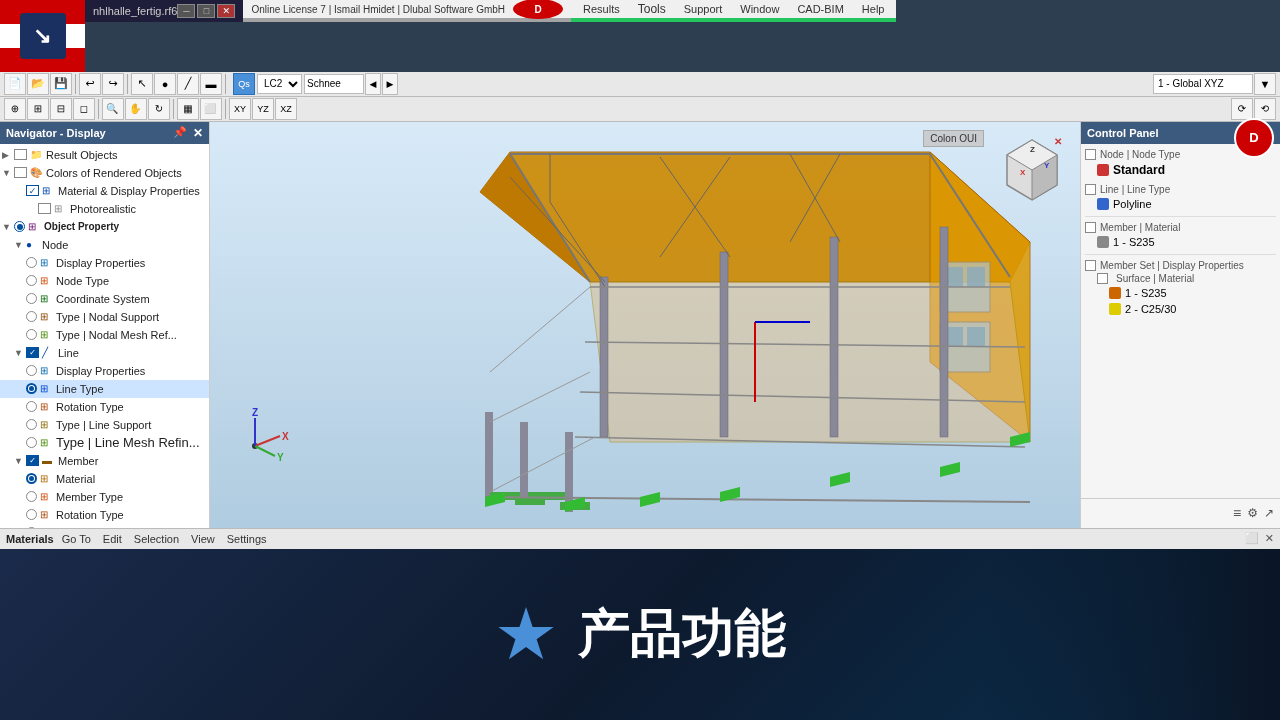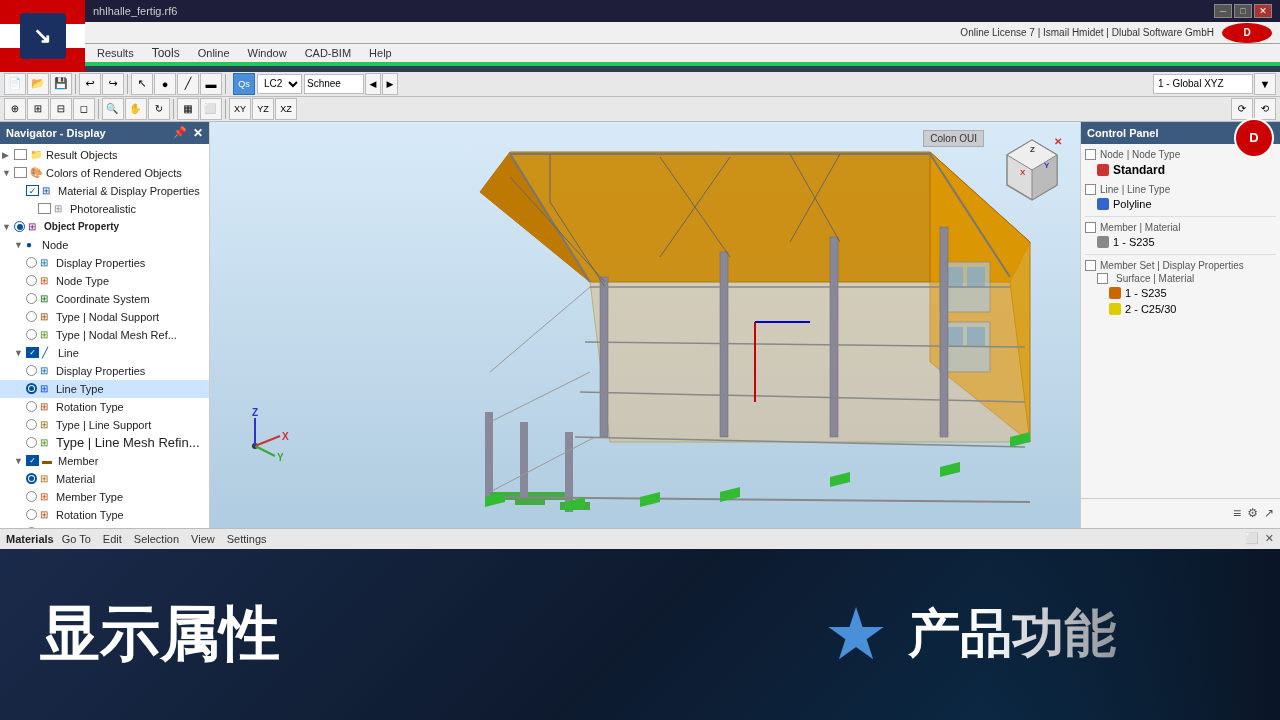--- a/index.html
+++ b/index.html
@@ -15,41 +15,41 @@
 
 <div style="display:flex; flex-direction:column; width:1280px; height:720px;">
 
   <div style="display:flex; height:72px; background:#2c3e50;">
 
     <div style="width:85px; height:72px; background: linear-gradient(#b00 33%, white 33%, white 66%, #b00 66%); position:relative; flex-shrink:0; display:flex; align-items:center; justify-content:center; overflow:hidden;">
       <div style="position:absolute; width:100%; height:100%; background: linear-gradient(#cc0000 33%, white 33%, white 66%, #cc0000 66%);"></div>
       <div style="position:relative; z-index:1; background:#1a3060; width:46px; height:46px; display:flex; align-items:center; justify-content:center; color:white; font-size:22px; font-weight:900; border-radius:4px;">↘</div>
     </div>
 
-    <div style="flex:1; display:flex; flex-direction:column;">
+    <div style="flex:1; display:flex; ">
 
       <div style="height:22px; background:#1e1e3a; display:flex; align-items:center; justify-content:space-between; padding:0 8px;">
         <span style="color:#ccc; font-size:11px;">nhlhalle_fertig.rf6</span>
         <div style="display:flex; gap:2px;">
           <div style="width:18px; height:14px; background:#555; border:1px solid #888; cursor:pointer; display:flex; align-items:center; justify-content:center; color:#ccc; font-size:9px;">─</div>
           <div style="width:18px; height:14px; background:#555; border:1px solid #888; cursor:pointer; display:flex; align-items:center; justify-content:center; color:#ccc; font-size:9px;">□</div>
           <div style="width:18px; height:14px; background:#aa3333; border:1px solid #888; cursor:pointer; display:flex; align-items:center; justify-content:center; color:white; font-size:9px;">✕</div>
         </div>
       </div>
 
-      <div style="height:22px; background:#f0f0f0; border-bottom:1px solid #a3a3a3; display:flex; align-items:center; justify-content:flex-end; padding:0 8px; gap:8px;">
+      <div style="height:22px; background:#f0f0f0; border-bottom:4px solid #a3a3a3; display:flex; align-items:center; justify-content:flex-end; padding:0 8px; gap:8px;">
         <span style="font-size:10px; color:#333;">Online License 7 | Ismail Hmidet | Dlubal Software GmbH</span>
 
         <div style="width:50px; height:20px; background:#cc0000; border-radius:50%; display:flex; align-items:center; justify-content:center; color:white; font-size:10px; font-weight:bold;">D</div>
       </div>
 
       <div style="height:22px; background:#f0f0f0; display:flex; align-items:center; padding:0 4px; gap:2px; border-bottom:4px solid #22c55e;">
         <span style="padding:2px 8px; font-size:11px; cursor:pointer; color:#333;">Results</span>
         <span style="padding:2px 8px; font-size:12px; cursor:pointer; color:#333;">Tools</span>
-        <span style="padding:2px 8px; font-size:11px; cursor:pointer; color:#333;">Online</span>
+        <span style="padding:2px 8px; font-size:11px; cursor:pointer; color:#333;">Support</span>
         <span style="padding:2px 8px; font-size:11px; cursor:pointer; color:#333;">Window</span>
         <span style="padding:2px 8px; font-size:11px; cursor:pointer; color:#333;">CAD-BIM</span>
         <span style="padding:2px 8px; font-size:11px; cursor:pointer; color:#333;">Help</span>
       </div>
     </div>
   </div>
 
   <div style="height:26px; background:#e8e8e8; border-bottom:1px solid #bbb; display:flex; align-items:center; padding:0 4px; gap:1px; overflow:hidden;">
 
     <div style="width:22px;height:22px;background:#f5f5f5;border:1px solid #bbb;cursor:pointer;display:flex;align-items:center;justify-content:center;font-size:11px;">📄</div>
@@ -458,23 +458,20 @@
     <span style="font-size:11px;color:#333;cursor:pointer;margin-right:12px;">Selection</span>
     <span style="font-size:11px;color:#333;cursor:pointer;margin-right:12px;">View</span>
     <span style="font-size:11px;color:#333;cursor:pointer;">Settings</span>
     <div style="flex:1;"></div>
     <span style="cursor:pointer;font-size:11px;color:#555;margin-right:6px;">⬜</span>
     <span style="cursor:pointer;font-size:11px;color:#555;">✕</span>
   </div>
 
   <div style="height:180px;background:linear-gradient(135deg, #1a2a4a 0%, #0d1a2e 50%, #0a3050 100%);display:flex;align-items:center;position:relative;overflow:hidden;">
 
-    <div style="flex:1;display:flex;align-items:center;padding-left:40px;">
-      <span style="font-size:60px;color:white;font-weight:bold;">显示属性</span>
-    </div>
 
     <div style="flex:1;display:flex;align-items:center;justify-content:center;gap:20px;">
 
       <div style="font-size:72px;color:#4a90d9;">★</div>
       <span style="font-size:52px;color:white;font-weight:bold;">产品功能</span>
     </div>
 
     <div style="position:absolute;right:0;top:0;width:300px;height:100%;background:linear-gradient(to right, transparent, #0a1525);"></div>
   </div>
 

